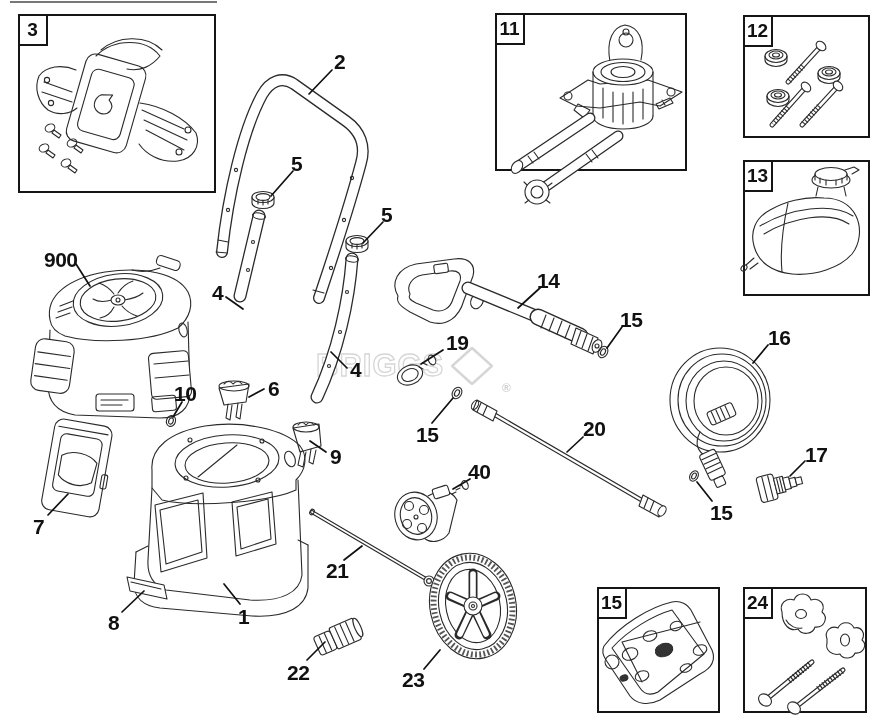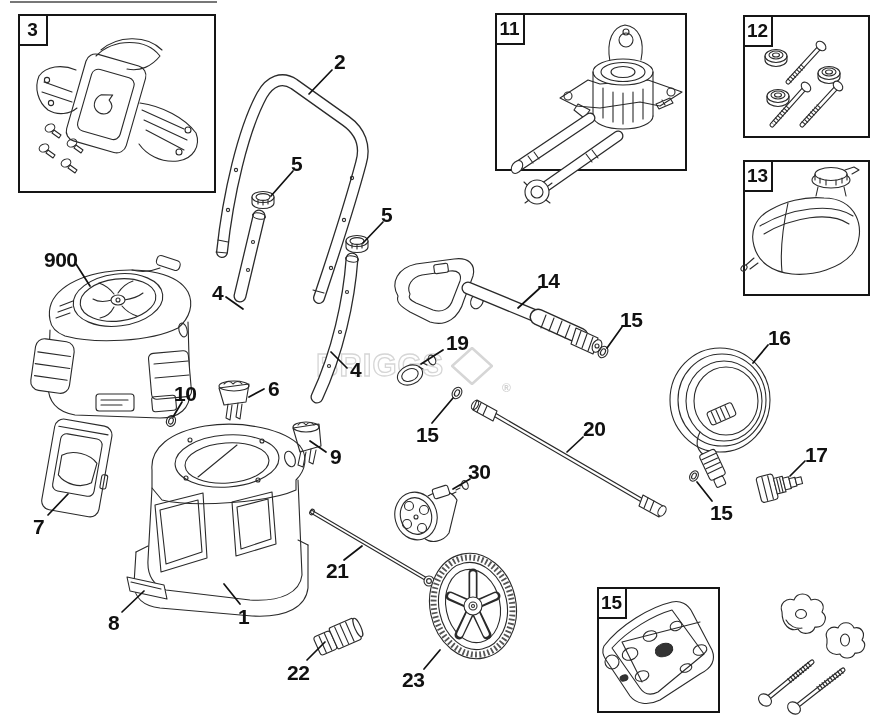--- a/index.html
+++ b/index.html
@@ -44,20 +44,23 @@
     <div class="inset-num">11</div>
   </div>
   <div class="inset" style="left:743px;top:15px;width:127px;height:123px">
     <div class="inset-num">12</div>
   </div>
   <div class="inset" style="left:743px;top:160px;width:127px;height:136px">
     <div class="inset-num">13</div>
   </div>
   <div class="inset" style="left:597px;top:587px;width:123px;height:126px">
     <div class="inset-num">15</div>
+  </div>
+  <div class="inset" style="left:743px;top:587px;width:124px;height:126px">
+    <div class="inset-num">24</div>
   </div>
 
   <svg class="art" width="882" height="721" viewBox="0 0 882 721">
 
     <line x1="10" y1="2" x2="217" y2="2" stroke="#4a4a4a" stroke-width="1.4"></line>
 
     <g>
       <g transform="rotate(16 105 100)">
         <rect x="76" y="58" width="62" height="90" rx="10" class="s"></rect>
         <rect x="85" y="72" width="44" height="64" rx="7" class="s"></rect>
@@ -480,20 +483,20 @@
   <div class="callout" style="left:330px;top:446px">9</div>
   <div class="callout" style="left:33px;top:516px">7</div>
   <div class="callout" style="left:108px;top:612px">8</div>
   <div class="callout" style="left:238px;top:606px">1</div>
   <div class="callout" style="left:537px;top:270px">14</div>
   <div class="callout" style="left:446px;top:332px">19</div>
   <div class="callout" style="left:620px;top:309px">15</div>
   <div class="callout" style="left:416px;top:424px">15</div>
   <div class="callout" style="left:768px;top:327px">16</div>
   <div class="callout" style="left:583px;top:418px">20</div>
-  <div class="callout" style="left:468px;top:461px">30</div>
+  <div class="callout" style="left:468px;top:461px">40</div>
   <div class="callout" style="left:805px;top:444px">17</div>
   <div class="callout" style="left:710px;top:502px">15</div>
   <div class="callout" style="left:326px;top:560px">21</div>
   <div class="callout" style="left:287px;top:662px">22</div>
   <div class="callout" style="left:402px;top:669px">23</div>
 
 </div>
 
 </body></html>

